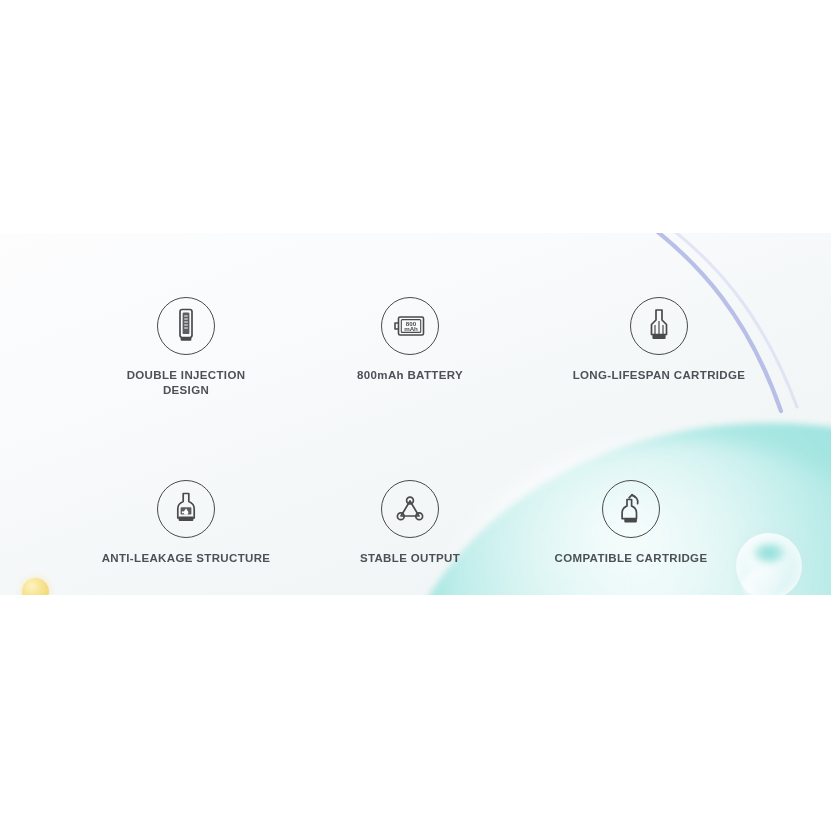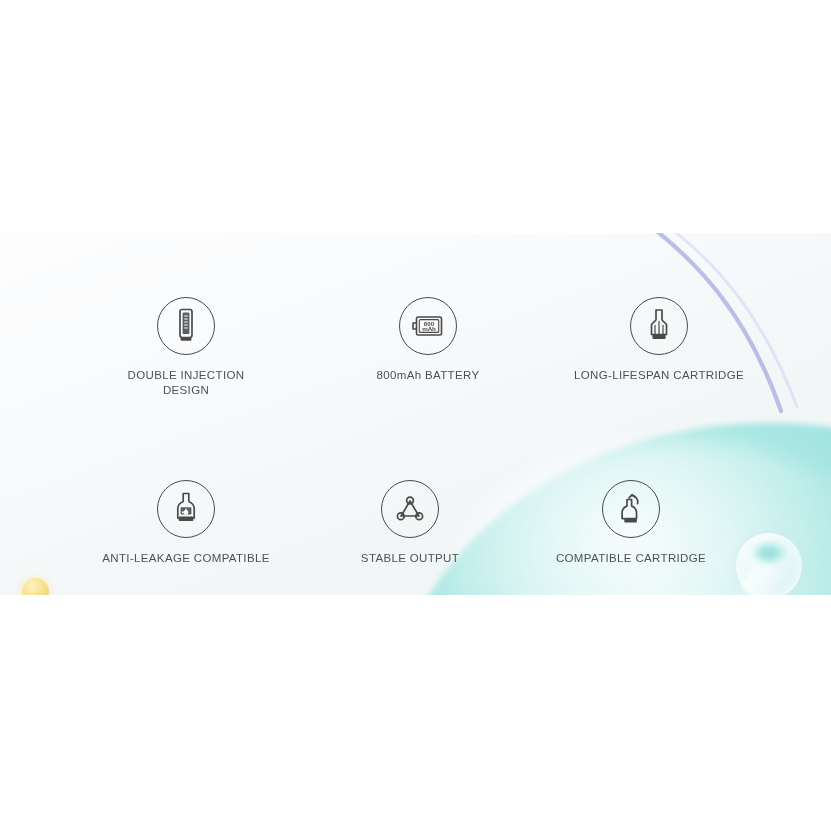--- a/index.html
+++ b/index.html
@@ -40,21 +40,21 @@
   #y1{left:22px;top:345px;width:27px;height:27px;
      background:radial-gradient(circle at 36% 30%, #fdf3c2 0%, #f7e493 38%, #f2da7c 70%, #f6e49b 100%);
      box-shadow:0 0 7px rgba(245,223,130,.55);}
 
   
   #grid{position:absolute;left:0;top:0;width:831px;height:362px;}
   .cell{position:absolute;width:230px;text-align:center;}
   .circle{width:58px;height:58px;border-radius:50%;border:1.6px solid #4a4a4a;
           margin:0 auto;display:flex;align-items:center;justify-content:center;
           box-sizing:border-box;background:transparent;}
-  .label{margin-top:13px;font-size:11.5px;font-weight:normal;color:#4d5157;
+  .label{margin-top:13px;font-size:11.5px;font-weight:bold;color:#4d5157;
          letter-spacing:.35px;line-height:15px;white-space:pre-line;}
   .ico{display:block;}
 </style>
 </head>
 <body>
 
 <div id="canvas">
 
   <div id="band">
 
@@ -86,21 +86,21 @@
             <line x1="11.2" y1="15" x2="14.8" y2="15" stroke="#ffffff" stroke-width="1"></line>
             <line x1="11.2" y1="18" x2="14.8" y2="18" stroke="#ffffff" stroke-width="1"></line>
             <line x1="11.2" y1="21" x2="14.8" y2="21" stroke="#ffffff" stroke-width="1"></line>
             <rect x="7.6" y="30.6" width="10.8" height="3.2" rx="1" fill="#4a4a4a"></rect>
           </svg>
         </div>
         <div class="label">DOUBLE INJECTION
 DESIGN</div>
       </div>
 
-      <div class="cell" style="left:313px;top:64px;">
+      <div class="cell" style="left:295px;top:64px;">
         <div class="circle">
           <svg class="ico" width="38" height="28" viewBox="0 0 38 28">
             <rect x="7.5" y="5" width="25" height="18" rx="1.6" fill="none" stroke="#4a4a4a" stroke-width="1.6"></rect>
             <rect x="10.3" y="7.6" width="19.4" height="12.8" rx="1" fill="none" stroke="#4a4a4a" stroke-width="1.1"></rect>
             <path d="M7.5 11 L4 11 L4 17 L7.5 17" fill="none" stroke="#4a4a4a" stroke-width="1.6" stroke-linejoin="round"></path>
             <text x="20" y="13.6" text-anchor="middle" font-family="Liberation Sans, sans-serif" font-size="6.2" font-weight="bold" fill="#4a4a4a">800</text>
             <text x="20" y="19.4" text-anchor="middle" font-family="Liberation Sans, sans-serif" font-size="6.2" font-weight="bold" fill="#4a4a4a">mAh</text>
           </svg>
         </div>
         <div class="label">800mAh BATTERY</div>
@@ -122,21 +122,21 @@
       <div class="cell" style="left:71px;top:247px;">
         <div class="circle">
           <svg class="ico" width="30" height="38" viewBox="0 0 30 38">
             <path d="M12.2 3.5 h5.6 v8 c4 1.6 5.4 4 5.4 7.2 v9.3 h-16.4 v-9.3 c0-3.2 1.4-5.6 5.4-7.2 Z" fill="none" stroke="#4a4a4a" stroke-width="1.7" stroke-linejoin="round"></path>
             <rect x="9.6" y="17.2" width="10.8" height="7.4" rx=".8" fill="#5b5f63"></rect>
             <path d="M15 18.4 c1.6 2.1 2.4 3.1 2.4 4.1 a2.4 2.4 0 0 1 -4.8 0 c0-1 .8-2 2.4-4.1 Z" fill="#ffffff"></path>
             <circle cx="11.9" cy="22.3" r="1.1" fill="#ffffff"></circle>
             <rect x="7.6" y="26.5" width="14.8" height="4.6" rx="1" fill="#4a4a4a"></rect>
           </svg>
         </div>
-        <div class="label">ANTI-LEAKAGE COMPATIBLE</div>
+        <div class="label">ANTI-LEAKAGE STRUCTURE</div>
       </div>
 
       <div class="cell" style="left:516px;top:247px;">
         <div class="circle">
           <svg class="ico" width="32" height="38" viewBox="0 0 32 38">
             <path d="M12 9.5 h4.6 v6.4 c3.6 1.5 4.9 3.7 4.9 6.6 v6.1 h-14.4 v-6.1 c0-2.9 1.3-5.1 4.9-6.6 Z" fill="none" stroke="#4a4a4a" stroke-width="1.7" stroke-linejoin="round"></path>
             <rect x="9.3" y="28" width="12.6" height="4.4" rx="1" fill="#4a4a4a"></rect>
             <path d="M16.8 5.4 a6.6 6.6 0 0 1 5.8 8.2" fill="none" stroke="#4a4a4a" stroke-width="1.7" stroke-linecap="round"></path>
             <path d="M14.1 7.9 L17.1 4.6 L20.1 7.1" fill="none" stroke="#4a4a4a" stroke-width="1.7" stroke-linecap="round" stroke-linejoin="round"></path>
           </svg>

